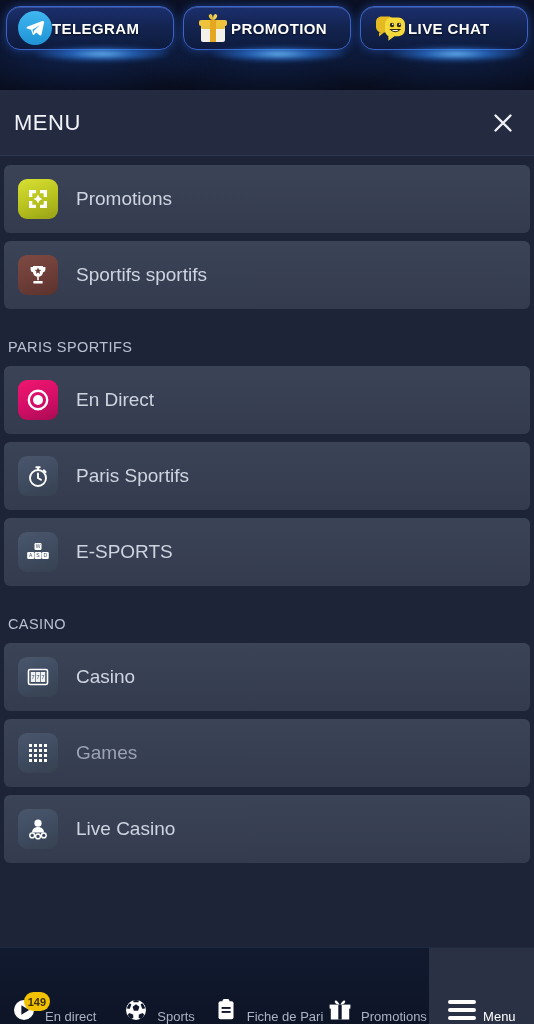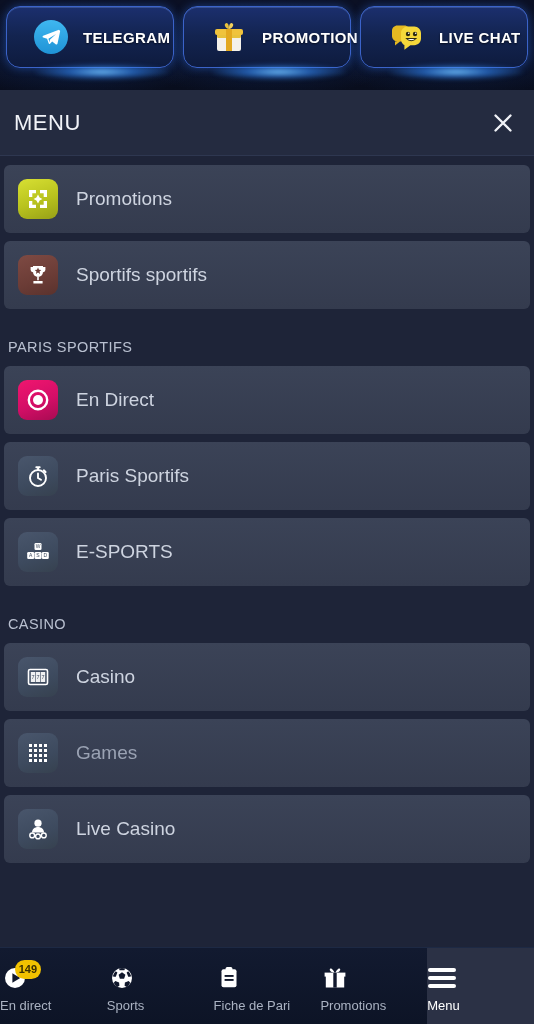--- a/index.html
+++ b/index.html
@@ -16,26 +16,26 @@
     position:relative; height:90px; width:534px;
     background:
       radial-gradient(ellipse 200px 70px at 15% 55%, rgba(30,80,180,.30), transparent 70%),
       radial-gradient(ellipse 200px 70px at 50% 55%, rgba(30,80,180,.26), transparent 70%),
       radial-gradient(ellipse 200px 70px at 85% 55%, rgba(30,80,180,.26), transparent 70%),
       linear-gradient(180deg,#0b1024 0%,#0a0f22 55%,#080d1d 100%);
     display:flex; align-items:flex-start; justify-content:space-between;
     padding:6px 6px 0 6px; overflow:hidden;
   }
   .promo-btn {
-    position:relative; width:168px; height:62px;
+    position:relative; width:168px; height:44px;
     border-radius:14px;
     background:linear-gradient(180deg,#1b2f6e 0%,#132450 48%,#0e1b3e 100%);
     border:1px solid #3b63c9;
     box-shadow:0 0 10px rgba(46,110,230,.45), inset 0 1px 0 rgba(140,180,255,.25);
-    display:flex; align-items:center; gap:15px; padding-left:27px;
+    display:flex; align-items:center; gap:0; padding-left:11px;
     cursor:pointer;
   }
   .promo-btn .glow {
     position:absolute; left:16%; right:2%; bottom:-13px; height:16px;
     background:radial-gradient(ellipse at center, rgba(120,200,255,.95) 0%, rgba(50,140,255,.55) 35%, rgba(30,100,220,0) 75%);
     filter:blur(2.2px); border-radius:50%;
   }
   .promo-label {
     color:#fff; font-size:15px; font-weight:bold; letter-spacing:.4px;
     text-shadow:0 1px 2px rgba(0,0,0,.65);
@@ -82,21 +82,21 @@
   .row-label { color:#ced4e0; font-size:19px; }
   .row-label.dim { color:#9aa2b3; }
 
   
   .bottomnav {
     position:absolute; left:0; bottom:0; width:534px; height:77px;
     background:linear-gradient(180deg,#121a30 0%,#0d1426 100%);
     display:flex; align-items:stretch; border-top:1px solid #1d2944;
   }
   .navitem {
-    flex:1; display:flex; flex-direction:column; align-items:flex-start; justify-content:center;
+    flex:1; display:flex; flex-direction:row; align-items:flex-end; justify-content:center;
     gap:6px; cursor:pointer; position:relative; padding-top:4px;
   }
   .navitem.active { background:#2b3145; }
   .navlabel { color:#aab2c2; font-size:13px; white-space:nowrap; }
   .navitem.active .navlabel { color:#ffffff; }
   .navicon { position:relative; width:30px; height:28px; display:flex; align-items:center; justify-content:center; }
   .badge {
     position:absolute; top:-4px; right:-11px;
     min-width:22px; height:19px; padding:0 4px;
     background:#f2c200; border-radius:10px;

